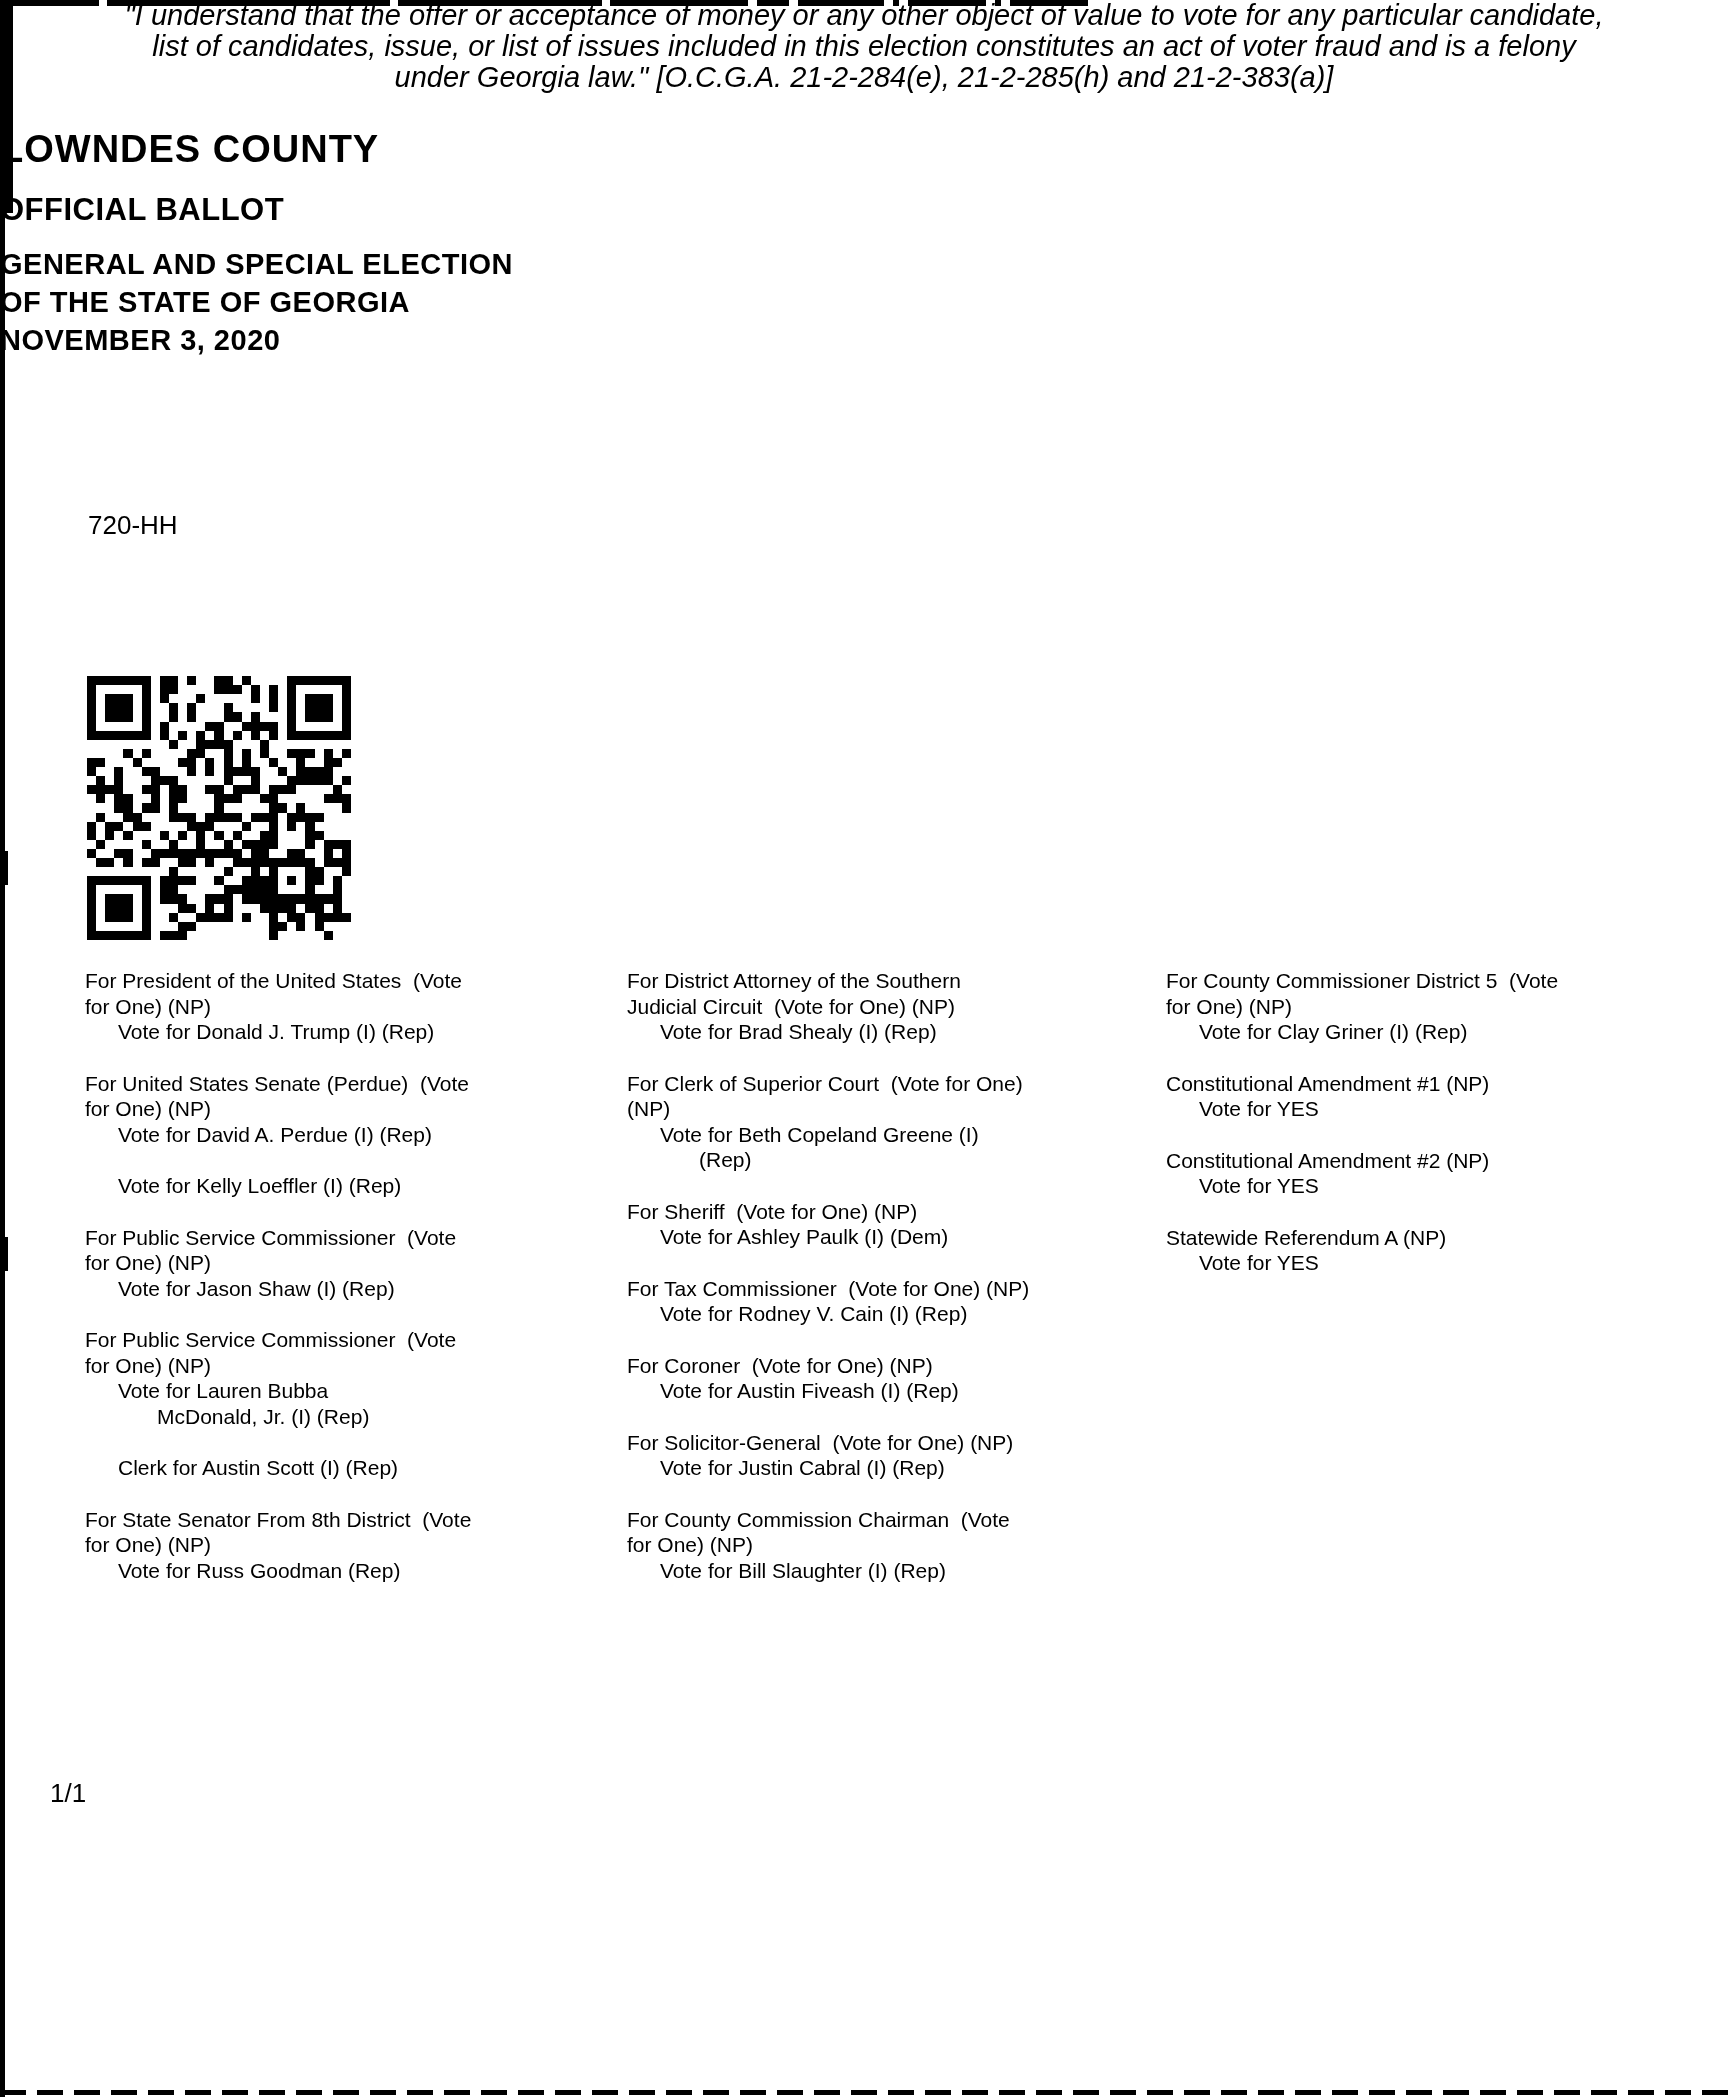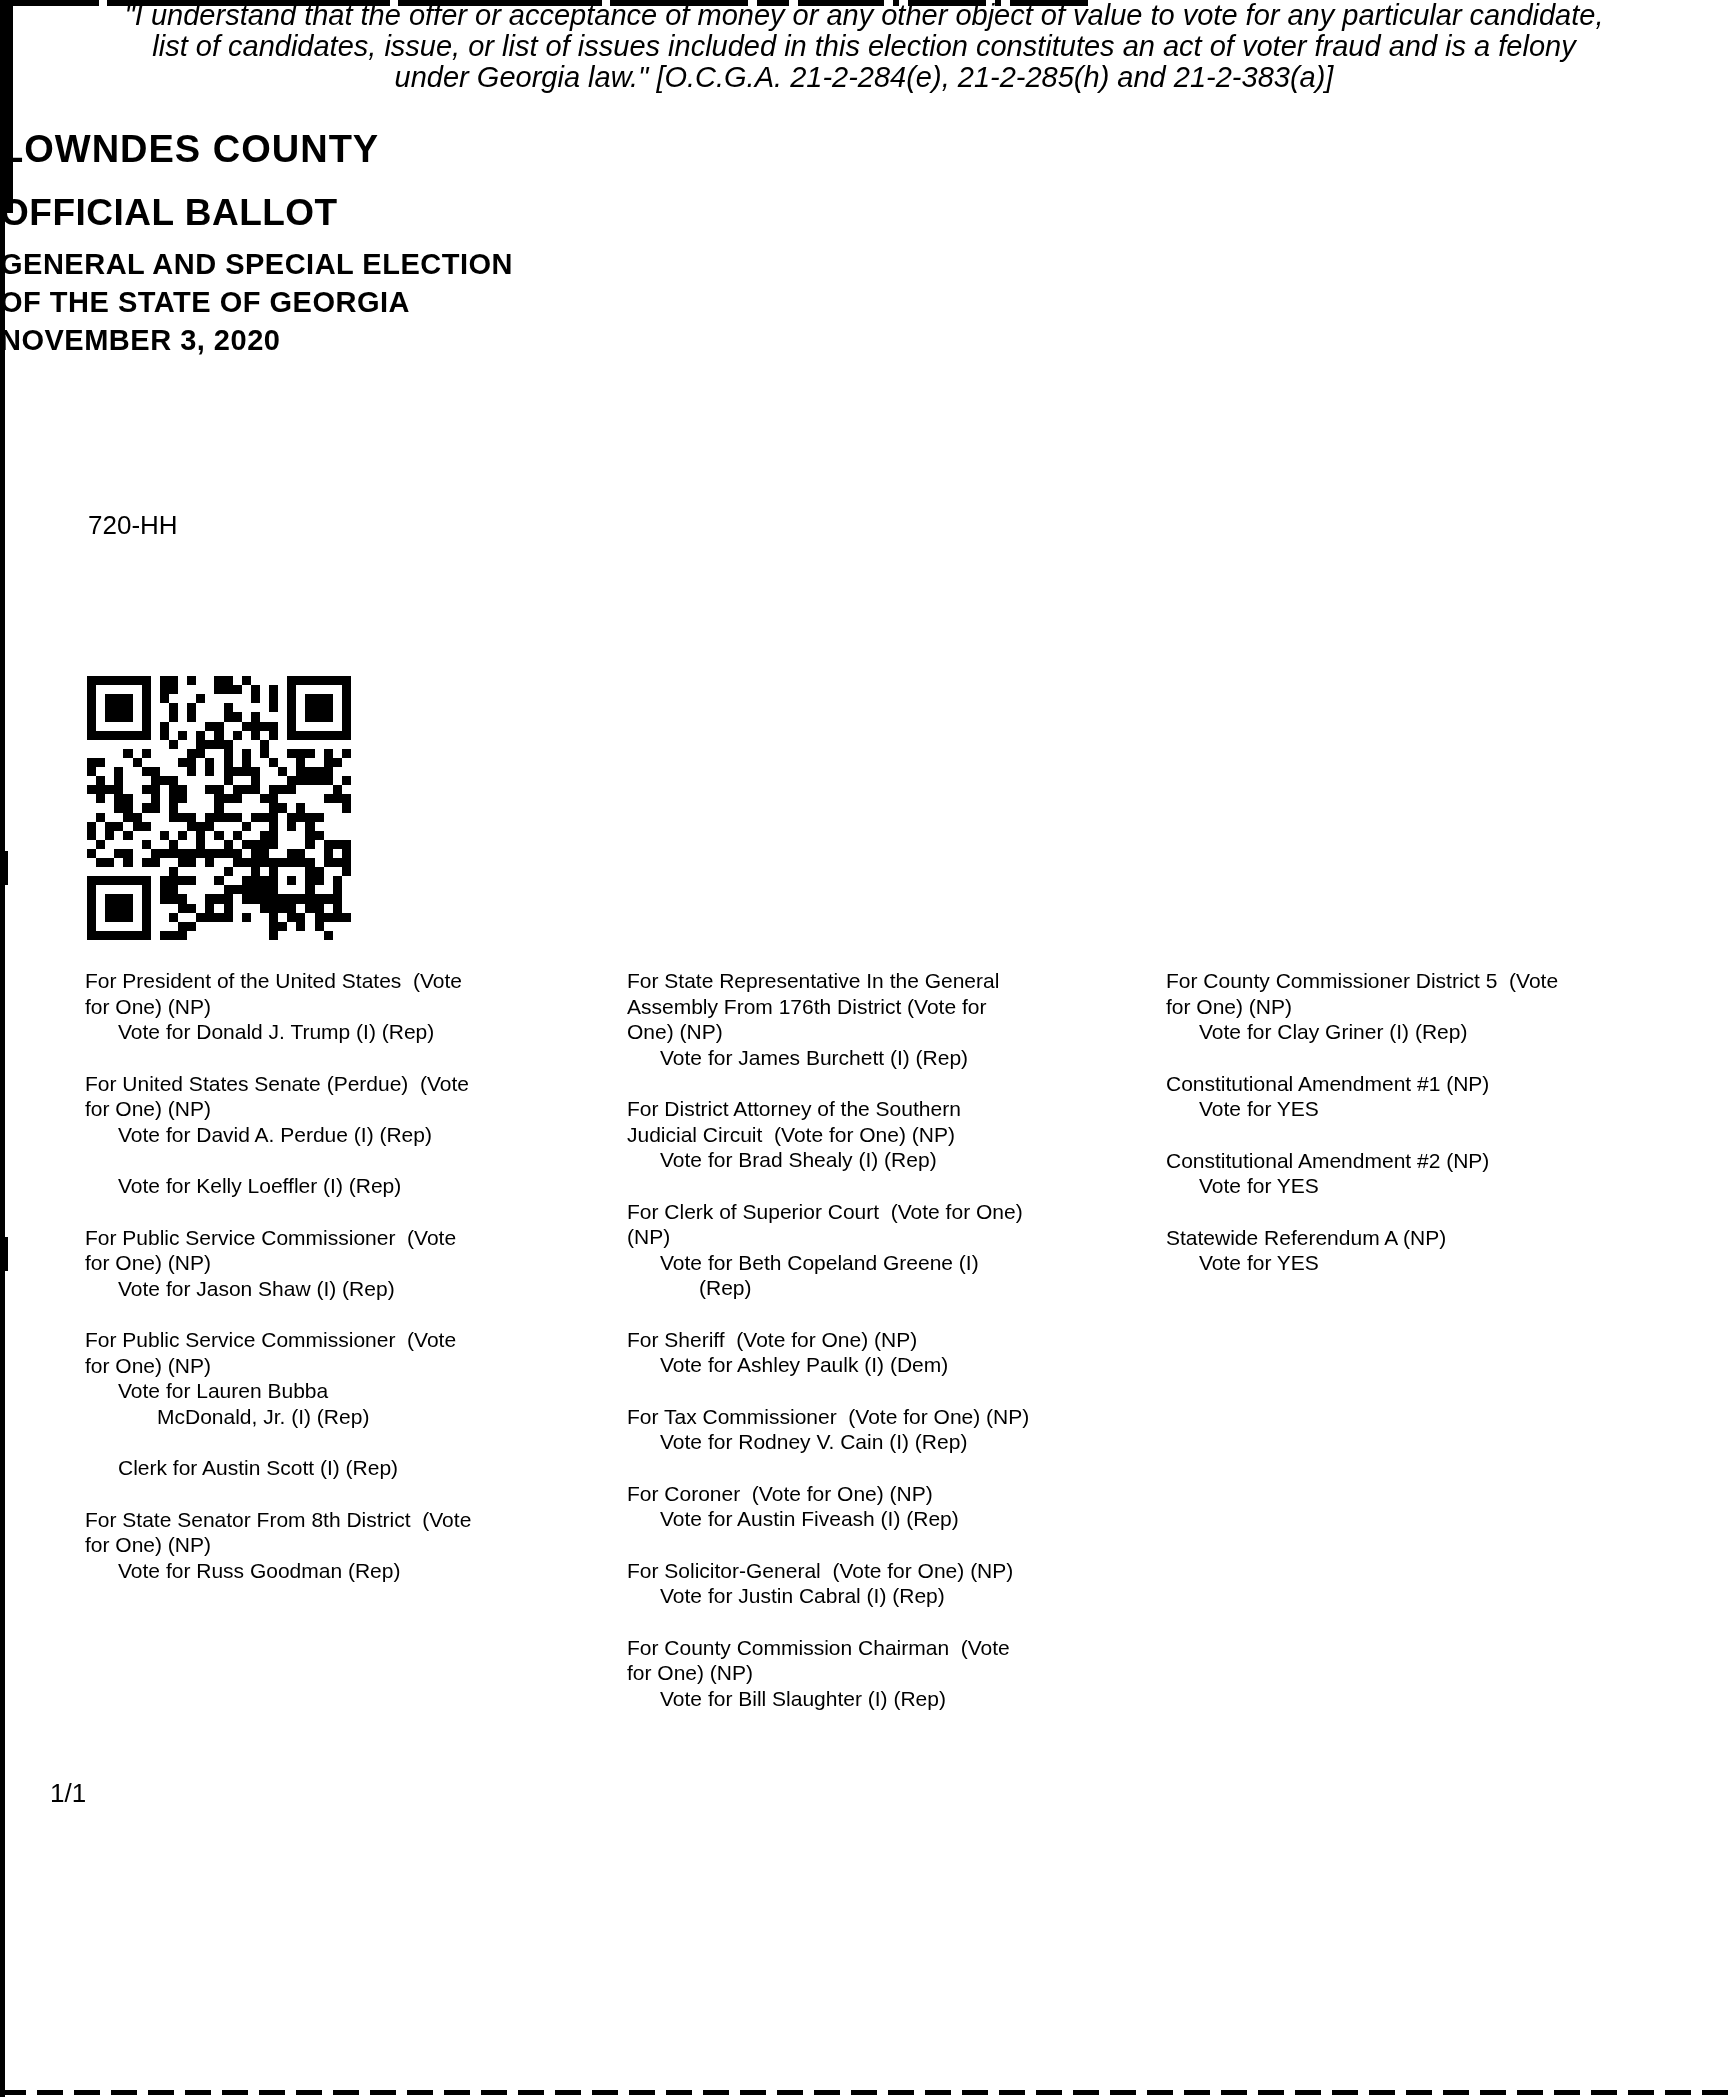--- a/index.html
+++ b/index.html
@@ -10,21 +10,21 @@
   
   .mark{position:absolute;background:#000;}
   .top-seg{top:0;height:6px;}
   .bottom-line{
     left:0;top:2090px;width:1728px;height:5px;
     background:repeating-linear-gradient(90deg,#000 0 26px,transparent 26px 37px);
   }
   
   .centered{position:absolute;left:0;right:0;}
   #county-title{top:128px;font-size:38px;font-weight:700;letter-spacing:1px;}
-  #ballot-type{top:192px;font-size:37px;font-weight:700;letter-spacing:0.5px;}
+  #ballot-type{top:192px;font-size:31px;font-weight:700;letter-spacing:0.5px;}
   #election-block{top:245px;font-size:29px;font-weight:700;line-height:38px;letter-spacing:0.5px;}
   #fraud-notice{
     top:376px;left:34px;right:34px;text-align:center;
     font-size:29px;font-style:italic;line-height:31px;white-space:pre-line;
   }
   #precinct-code{position:absolute;left:88px;top:510px;font-size:26px;}
   #qr-code{position:absolute;left:85px;top:676px;width:268px;height:264px;}
   
   .col{position:absolute;top:968px;font-size:21px;line-height:25.5px;}
   #col-1{left:85px;width:516px;}
@@ -516,26 +516,20 @@
         <div class="contest-selection">Clerk for Austin Scott (I) (Rep)</div>
       </div>
       <div class="contest">
         <div class="contest-title">For State Senator From 8th District  (Vote
 for One) (NP)</div>
         <div class="contest-selection">Vote for Russ Goodman (Rep)</div>
       </div>
     </div>
   <div id="col-2" class="col">
       <div class="contest">
-        <div class="contest-title">For State Representative In the General
-Assembly From 176th District (Vote for
-One) (NP)</div>
-        <div class="contest-selection">Vote for James Burchett (I) (Rep)</div>
-      </div>
-      <div class="contest">
         <div class="contest-title">For District Attorney of the Southern
 Judicial Circuit  (Vote for One) (NP)</div>
         <div class="contest-selection">Vote for Brad Shealy (I) (Rep)</div>
       </div>
       <div class="contest">
         <div class="contest-title">For Clerk of Superior Court  (Vote for One)
 (NP)</div>
         <div class="contest-selection">Vote for Beth Copeland Greene (I)
 (Rep)</div>
       </div>

